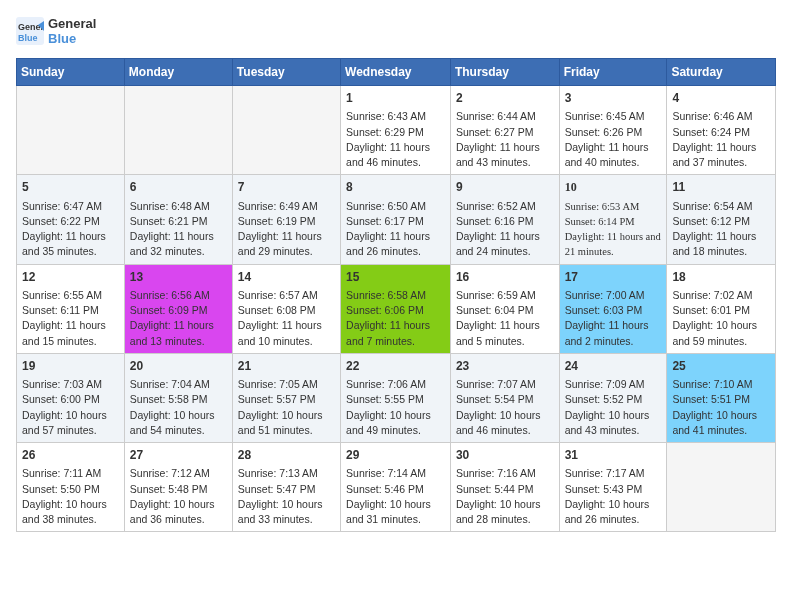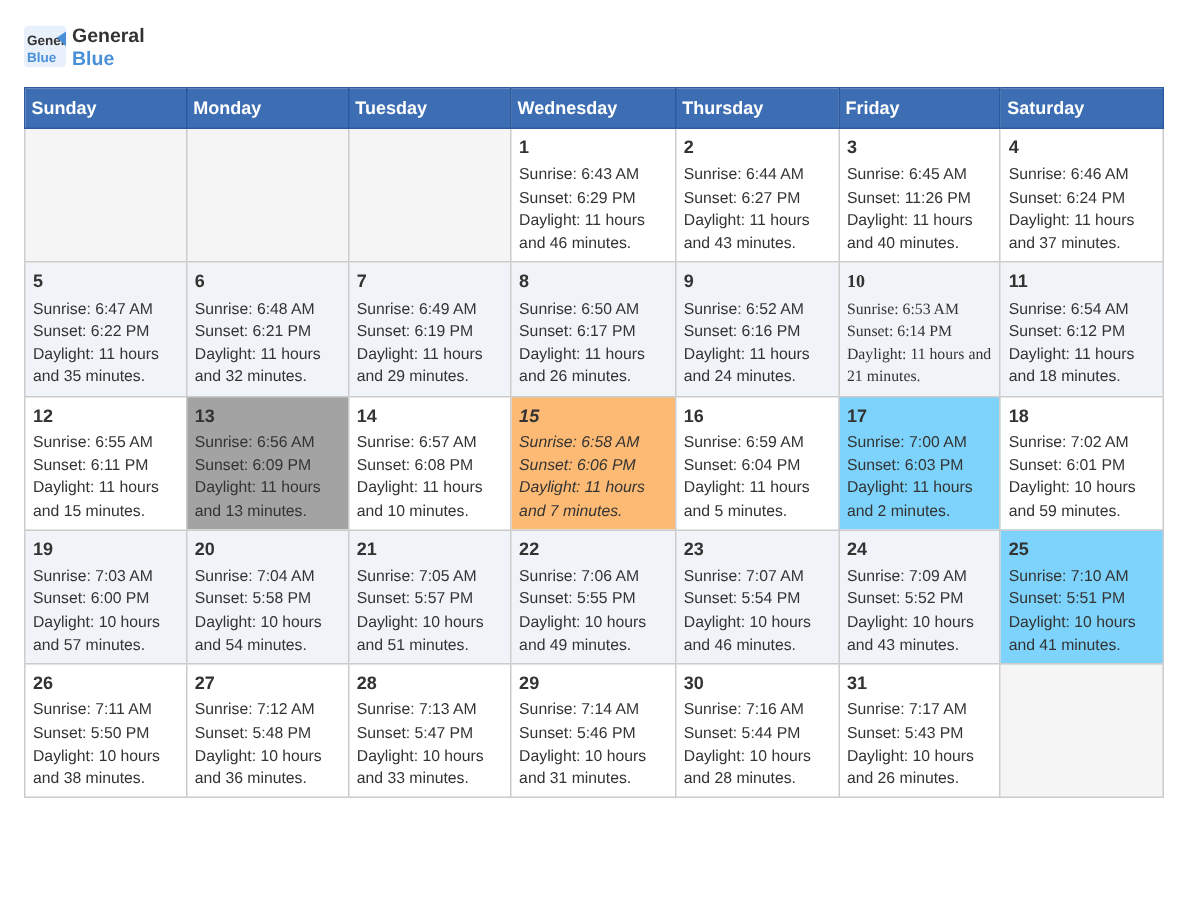--- a/index.html
+++ b/index.html
@@ -113,21 +113,21 @@
         <td style="background: rgb(255, 255, 255);">
           <span class="day-num">1</span>
           <div><span>Sunrise: 6:43 AM</span><br><span>Sunset: 6:29 PM</span><br><span>Daylight: 11 hours and 46 minutes.</span></div>
         </td>
         <td style="background: rgb(255, 255, 255);">
           <span class="day-num">2</span>
           <div><span>Sunrise: 6:44 AM</span><br><span>Sunset: 6:27 PM</span><br><span>Daylight: 11 hours and 43 minutes.</span></div>
         </td>
         <td style="background: rgb(255, 255, 255);">
           <span class="day-num">3</span>
-          <div><span>Sunrise: 6:45 AM</span><br><span>Sunset: 11:26 PM</span><br><span>Daylight: 11 hours and 40 minutes.</span></div>
+          <div><span>Sunrise: 6:45 AM</span><br><span>Sunset: 6:26 PM</span><br><span>Daylight: 11 hours and 40 minutes.</span></div>
         </td>
         <td style="background: rgb(255, 255, 255);">
           <span class="day-num">4</span>
           <div><span>Sunrise: 6:46 AM</span><br><span>Sunset: 6:24 PM</span><br><span>Daylight: 11 hours and 37 minutes.</span></div>
         </td>
       </tr>
       <tr>
         <td style="background: rgb(240, 244, 248);">
           <span class="day-num">5</span>
           <div><span>Sunrise: 6:47 AM</span><br><span>Sunset: 6:22 PM</span><br><span>Daylight: 11 hours and 35 minutes.</span></div>
@@ -155,29 +155,29 @@
         <td style="background: rgb(240, 244, 248);">
           <span class="day-num">11</span>
           <div><span>Sunrise: 6:54 AM</span><br><span>Sunset: 6:12 PM</span><br><span>Daylight: 11 hours and 18 minutes.</span></div>
         </td>
       </tr>
       <tr>
         <td style="background: rgb(255, 255, 255);">
           <span class="day-num">12</span>
           <div><span>Sunrise: 6:55 AM</span><br><span>Sunset: 6:11 PM</span><br><span>Daylight: 11 hours and 15 minutes.</span></div>
         </td>
-        <td style="background: #a3a3a3;">
+        <td style="background: #d946ef;">
           <span class="day-num">13</span>
           <div><span>Sunrise: 6:56 AM</span><br><span>Sunset: 6:09 PM</span><br><span>Daylight: 11 hours and 13 minutes.</span></div>
         </td>
         <td style="background: rgb(255, 255, 255);">
           <span class="day-num">14</span>
           <div><span>Sunrise: 6:57 AM</span><br><span>Sunset: 6:08 PM</span><br><span>Daylight: 11 hours and 10 minutes.</span></div>
         </td>
-        <td style="background: #fdba74; font-style: italic;">
+        <td style="background: #84cc16;">
           <span class="day-num">15</span>
           <div><span>Sunrise: 6:58 AM</span><br><span>Sunset: 6:06 PM</span><br><span>Daylight: 11 hours and 7 minutes.</span></div>
         </td>
         <td style="background: rgb(255, 255, 255);">
           <span class="day-num">16</span>
           <div><span>Sunrise: 6:59 AM</span><br><span>Sunset: 6:04 PM</span><br><span>Daylight: 11 hours and 5 minutes.</span></div>
         </td>
         <td style="background: #7dd3fc;">
           <span class="day-num">17</span>
           <div><span>Sunrise: 7:00 AM</span><br><span>Sunset: 6:03 PM</span><br><span>Daylight: 11 hours and 2 minutes.</span></div>

